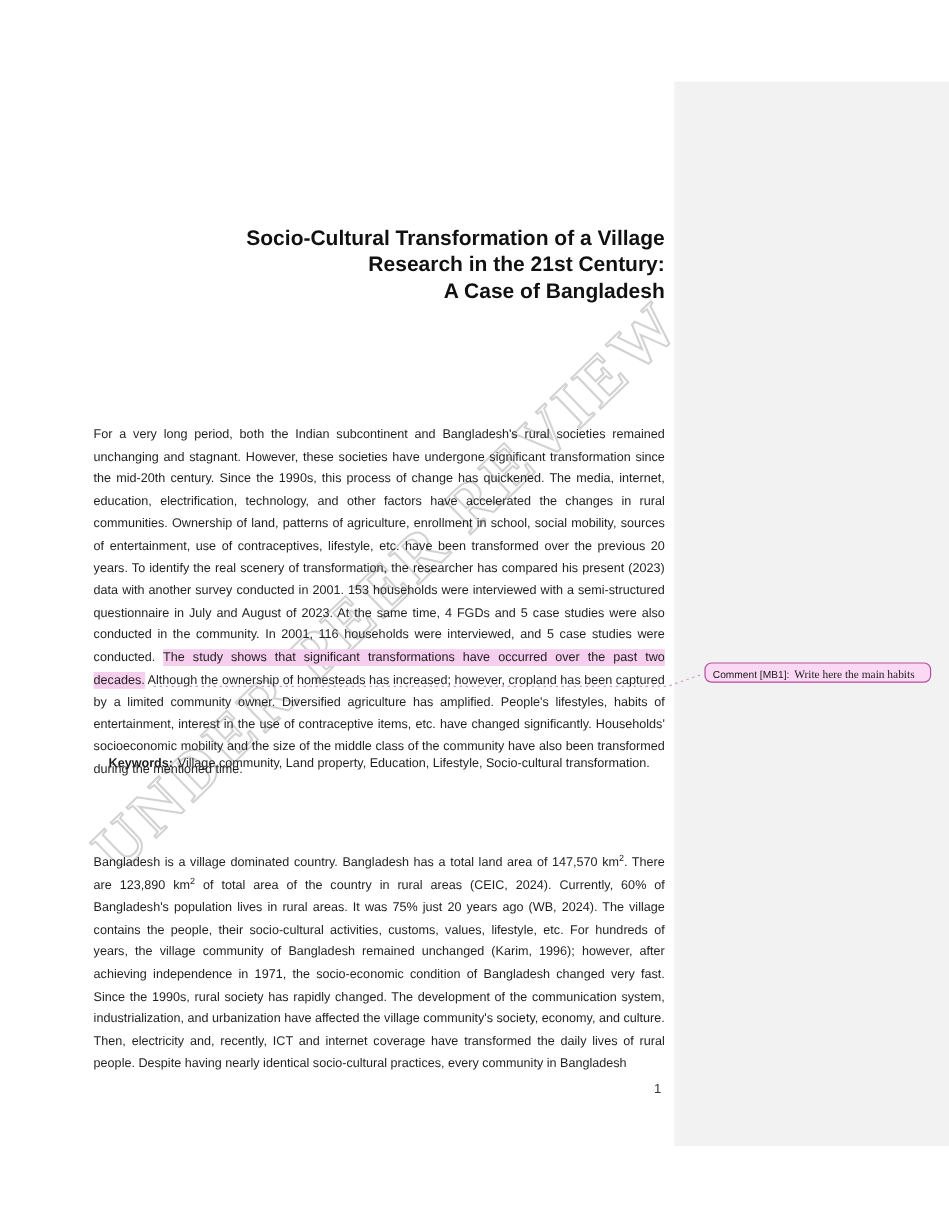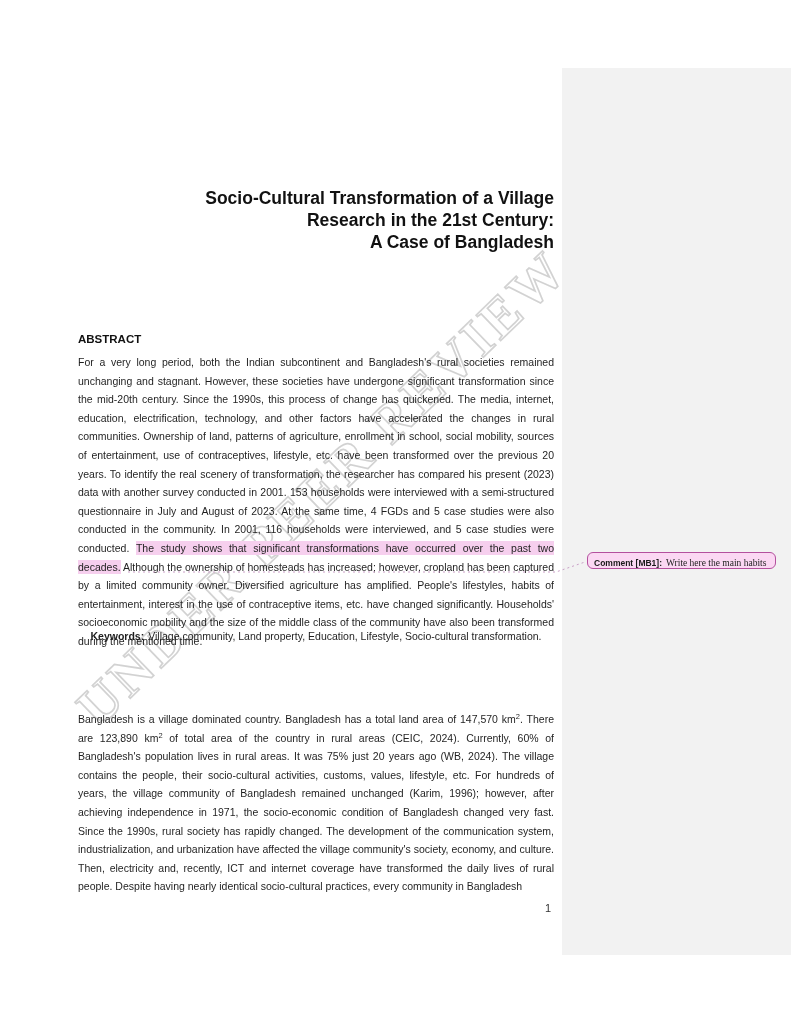--- a/index.html
+++ b/index.html
@@ -77,21 +77,21 @@
     background:var(--comment-fill,#fbd8f3);
     border:1px solid var(--comment-border,#b4509e);
     border-radius:6px;
     line-height:16px;
     white-space:nowrap;
     padding:0 0 0 6px;
     box-sizing:border-box;
     z-index:4;
   }
   .comment-label{
-    font-size:8.5px;font-weight:700;color:#1a1a1a;
+    font-size:8.5px;font-weight:400;color:#1a1a1a;
     font-family:"Liberation Sans",sans-serif;
   }
   .comment-text{
     font-size:9.5px;margin-left:4px;
     font-family:"Liberation Serif",serif;color:#222;
   }
   .page-number{
     position:absolute;left:545px;top:902px;
     font-size:11px;color:#333;z-index:2;
   }
@@ -105,21 +105,20 @@
 
   <div class="watermark">UNDER PEER REVIEW</div>
 
 
   <div class="paper-title">
     <div>Socio-Cultural Transformation of a Village</div>
     <div>Research in the 21st Century:</div>
     <div>A Case of Bangladesh</div>
   </div>
 
-  <div class="abstract-heading">ABSTRACT</div>
 
   <p class="abstract-body"><span>For a very long period, both the Indian subcontinent and Bangladesh's rural societies remained unchanging and stagnant. However, these societies have undergone significant transformation since the mid-20th century. Since the 1990s, this process of change has quickened. The media, internet, education, electrification, technology, and other factors have accelerated the changes in rural communities. Ownership of land, patterns of agriculture, enrollment in school, social mobility, sources of entertainment, use of contraceptives, lifestyle, etc. have been transformed over the previous 20 years. To identify the real scenery of transformation, the researcher has compared his present (2023) data with another survey conducted in 2001. 153 households were interviewed with a semi-structured questionnaire in July and August of 2023. At the same time, 4 FGDs and 5 case studies were also conducted in the community. In 2001, 116 households were interviewed, and 5 case studies were conducted. </span><mark class="highlight">The study shows that significant transformations have occurred over the past two decades.</mark><span> Although the ownership of homesteads has increased; however, cropland has been captured by a limited community owner. Diversified agriculture has amplified. People's lifestyles, habits of entertainment, interest in the use of contraceptive items, etc. have changed significantly. Households' socioeconomic mobility and the size of the middle class of the community have also been transformed during the mentioned time.</span></p>
 
   <p class="keywords"><span class="kw-label">Keywords:</span><span class="kw-text">Village community, Land property, Education, Lifestyle, Socio-cultural transformation.</span></p>
 
 
   <p class="intro-body"><span>Bangladesh is a village dominated country. Bangladesh has a total land area of 147,570 km</span><sup>2</sup><span>. There are 123,890 km</span><sup>2</sup><span> of total area of the country in rural areas (CEIC, 2024). Currently, 60% of Bangladesh's population lives in rural areas. It was 75% just 20 years ago (WB, 2024). The village contains the people, their socio-cultural activities, customs, values, lifestyle, etc. For hundreds of years, the village community of Bangladesh remained unchanged (Karim, 1996); however, after achieving independence in 1971, the socio-economic condition of Bangladesh changed very fast. Since the 1990s, rural society has rapidly changed. The development of the communication system, industrialization, and urbanization have affected the village community's society, economy, and culture. Then, electricity and, recently, ICT and internet coverage have transformed the daily lives of rural people. Despite having nearly identical socio-cultural practices, every community in Bangladesh</span></p>
 
   <svg class="connector" width="791" height="1024">
     <polyline points="128,572 556,572 585,562" fill="none" stroke="#C99FC6" stroke-width="1" stroke-dasharray="2 3"></polyline>

